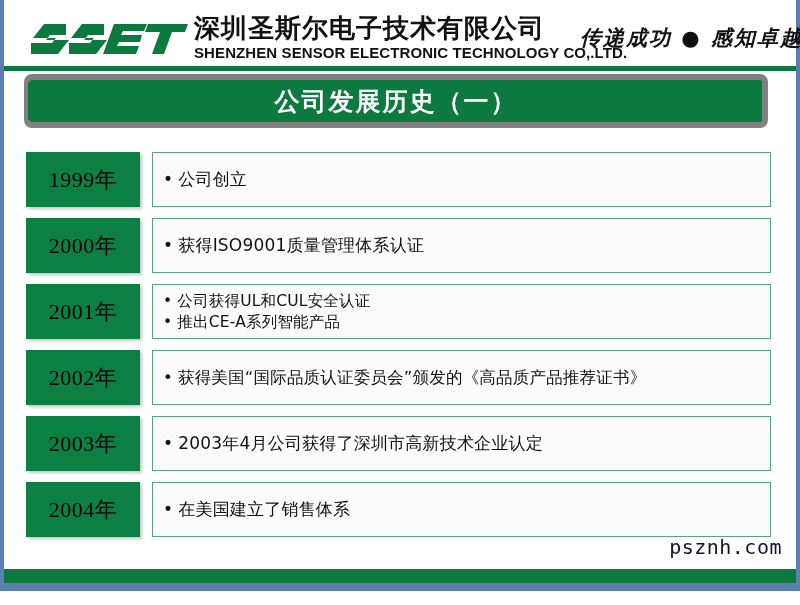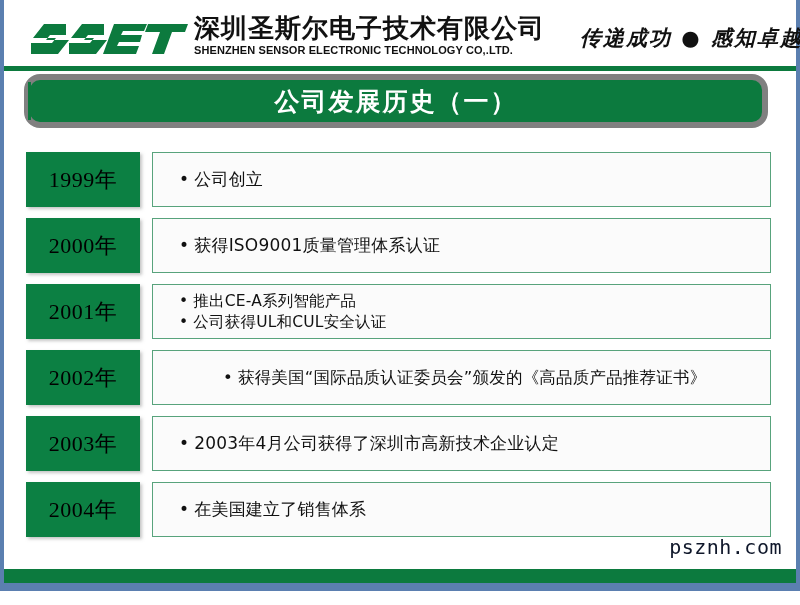--- a/index.html
+++ b/index.html
@@ -54,21 +54,21 @@
     font-family: "DejaVu Sans", "Liberation Sans", sans-serif;
     font-size: 26px;
     font-weight: bold;
     color: #111111;
     letter-spacing: 1px;
     line-height: 1.08;
     white-space: nowrap;
   }
   .company-en {
     font-family: "Liberation Sans", sans-serif;
-    font-size: 11px;
+    font-size: 15px;
     font-weight: bold;
     color: #111111;
     letter-spacing: 0.1px;
     margin-top: 2px;
     white-space: nowrap;
   }
 
   .slogan {
     position: absolute;
     left: 576px;
@@ -93,21 +93,21 @@
 
   
   .title-banner {
     position: absolute;
     left: 20px;
     top: 74px;
     width: 744px;
     height: 54px;
     background: #0c7a3e;
     border: 6px solid #808080;
-    border-radius: 16px;
+    border-radius: 8px;
     box-sizing: border-box;
     display: flex;
     align-items: center;
     justify-content: center;
   }
   .title-banner::after {
     content: "";
     position: absolute;
     left: -2px;
     top: 2px;
@@ -161,40 +161,40 @@
     left: 148px;
     top: 0;
     right: 33px;
     height: 55px;
     background: #fbfbfb;
     border: 1.6px solid #58a37c;
     box-sizing: border-box;
     display: flex;
     flex-direction: column;
     justify-content: center;
-    padding-left: 26px;
+    padding-left: 10px;
   }
   .content-box.two-line { justify-content: center; }
   .bullet-line {
     font-family: "DejaVu Sans", "Liberation Sans", sans-serif;
     font-size: 17px;
     color: #111111;
     line-height: 1.32;
     white-space: nowrap;
     letter-spacing: 0.2px;
   }
   .bullet-line .dot {
     display: inline-block;
     margin-right: 5px;
   }
   .two-line .bullet-line {
     font-size: 15.5px;
     line-height: 1.35;
   }
-  .wide .bullet-line { font-size: 16.5px; margin-left: 44px; }
+  .wide .bullet-line { font-size: 16.5px; }
 
   
   .watermark {
     position: absolute;
     right: 14px;
     bottom: 32px;
     font-family: "DejaVu Sans Mono", "Liberation Mono", monospace;
     font-size: 20px;
     color: #0f172a;
     letter-spacing: 0.5px;
@@ -272,22 +272,22 @@
       <div class="content-box">
         <div class="bullet-line"><span class="dot">•</span><span>获得ISO9001质量管理体系认证</span></div>
       </div>
     </div>
 
     <div class="row">
       <div class="year-chip">
         <span class="year-text">2001年</span>
       </div>
       <div class="content-box two-line">
+        <div class="bullet-line"><span class="dot">•</span><span>公司获得UL和CUL安全认证</span></div>
         <div class="bullet-line"><span class="dot">•</span><span>推出CE-A系列智能产品</span></div>
-        <div class="bullet-line"><span class="dot">•</span><span>公司获得UL和CUL安全认证</span></div>
       </div>
     </div>
 
     <div class="row">
       <div class="year-chip">
         <span class="year-text">2002年</span>
       </div>
       <div class="content-box wide">
         <div class="bullet-line"><span class="dot">•</span><span>获得美国“国际品质认证委员会”颁发的《高品质产品推荐证书》</span></div>
       </div>

